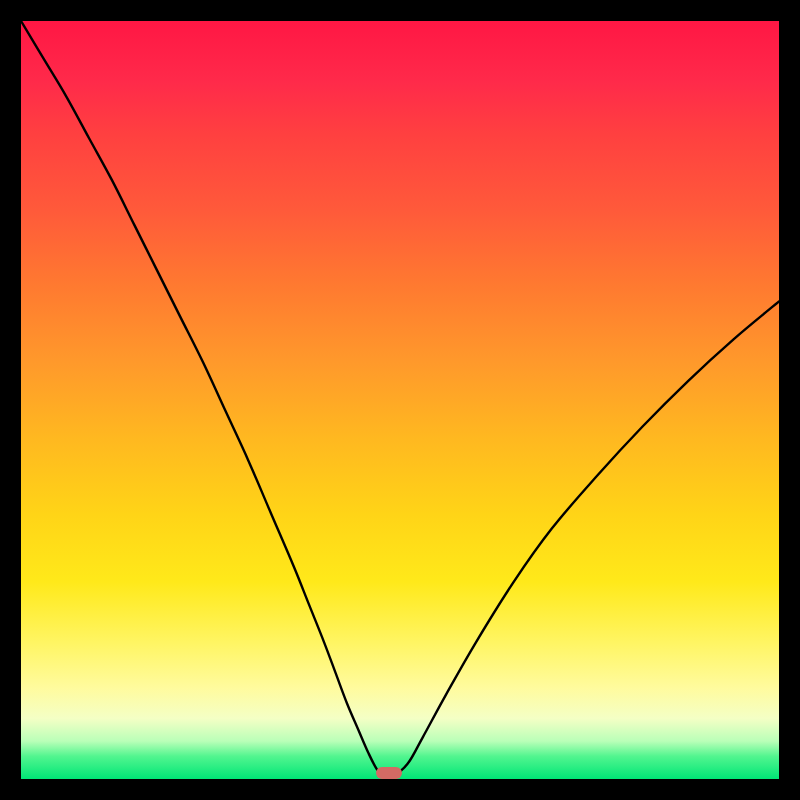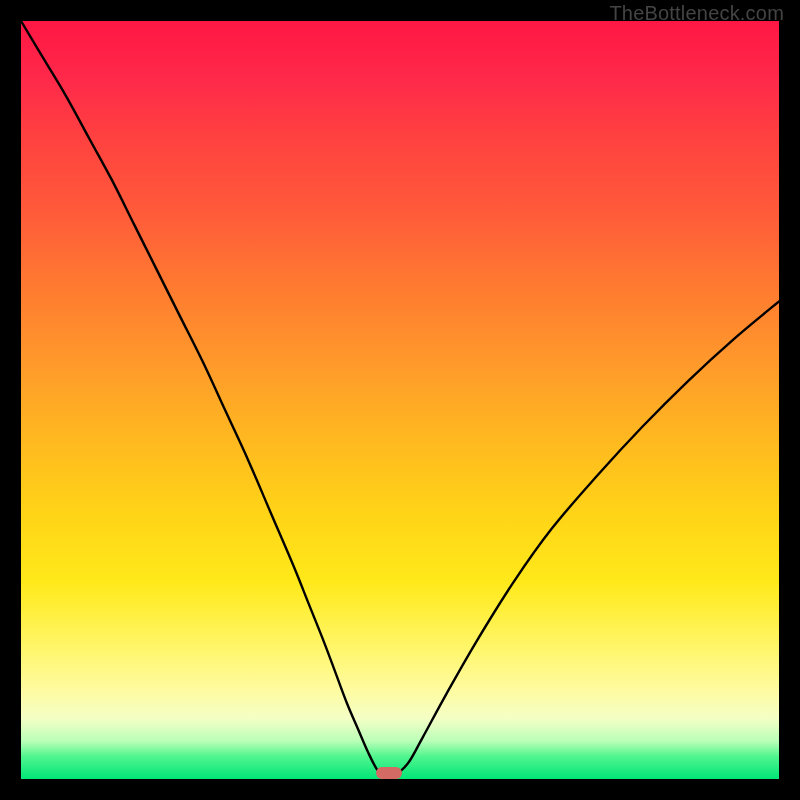--- a/index.html
+++ b/index.html
@@ -76,21 +76,20 @@
     font-weight: 500;
     letter-spacing: 0.2px;
     user-select: none;
   }
 </style>
 </head>
 <body>
 
 <div class="frame">
 
-  <div class="watermark">TheBottleneck.com</div>
 
   <div class="plot-area">
     <div class="gradient-bg"></div>
 
     <svg class="curve" viewBox="0 0 758 758" preserveAspectRatio="none">
       <path id="curve-path" fill="none" stroke="#000000" stroke-width="2.4" stroke-linejoin="round" stroke-linecap="round" d="M 0 0 C 4.0931999999999995 6.821999999999996, 14.5536 24.255999999999986, 22.74 37.89999999999998 C 30.926399999999997 51.54399999999997, 37.2936 61.47379999999995, 45.48 75.79999999999995 C 53.666399999999996 90.12619999999995, 60.0336 102.48160000000001, 68.22 117.49000000000001 C 76.40639999999999 132.4984, 82.77359999999999 143.48939999999996, 90.96 159.17999999999995 C 99.1464 174.87059999999994, 105.5136 188.28719999999996, 113.7 204.65999999999997 C 121.88640000000001 221.03279999999998, 128.2536 233.76719999999997, 136.44 250.14 C 144.6264 266.51279999999997, 150.99360000000001 279.2472, 159.18 295.62 C 167.3664 311.9928, 173.7336 324.04499999999996, 181.92 341.09999999999997 C 190.10639999999998 358.155, 196.47360000000003 372.6328, 204.66000000000003 390.37 C 212.84640000000002 408.10720000000003, 219.2136 421.2206, 227.4 439.64 C 235.5864 458.0594, 241.95360000000002 473.59839999999997, 250.14000000000001 492.7 C 258.32640000000004 511.8016, 266.058 529.3872, 272.88 545.76 C 279.702 562.1328, 282.5824 570.016, 288.04 583.66 C 293.49760000000003 597.304, 298.4246 609.2804, 303.2 621.56 C 307.9754 633.8395999999999, 310.47679999999997 640.9648, 314.57 651.88 C 318.6632 662.7952, 321.8468 671.9670000000001, 325.94 682.2 C 330.0332 692.433, 333.48968 699.8614, 337.31 708.73 C 341.13032 717.5986, 343.753 724.23868, 347.164 731.47 C 350.575 738.70132, 353.25831999999997 744.53792, 356.26 748.904 C 359.26168 753.27008, 361.1112 754.49804, 363.84 755.726 C 366.56879999999995 756.95396, 367.3268 758.04548, 371.42 755.726 C 375.51320000000004 753.40652, 381.12239999999997 749.93488, 386.58 742.84 C 392.0376 735.74512, 394.918 728.5895999999999, 401.74 716.31 C 408.562 704.0304, 414.92920000000004 691.675, 424.48 674.62 C 434.0308 657.565, 442.5204 642.026, 454.8 621.56 C 467.0796 601.0939999999999, 479.056 581.386, 492.7 560.92 C 506.344 540.454, 515.5916 526.9616, 530.6 507.86 C 545.6084000000001 488.75840000000005, 559.7072000000001 473.2194, 576.08 454.8 C 592.4528 436.3806, 605.1872 422.585, 621.56 405.53 C 637.9327999999999 388.47499999999997, 650.6672 375.74060000000003, 667.04 360.05 C 683.4128 344.3594, 696.1472 332.68620000000004, 712.52 318.36 C 728.8928 304.0338, 749.8136 287.282, 758 280.46"></path>
     </svg>
 
     <div class="marker" id="opt-marker" style="left: 367.63px; top: 751.936px; background: rgb(211, 106, 100);"></div>
   </div>

